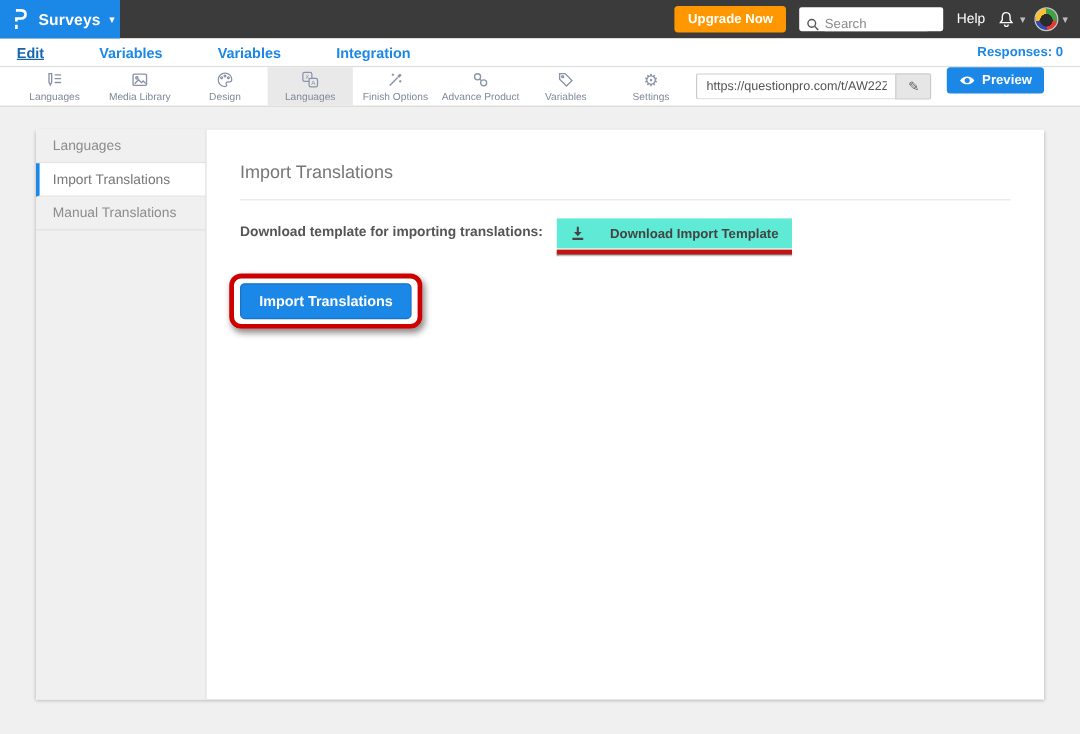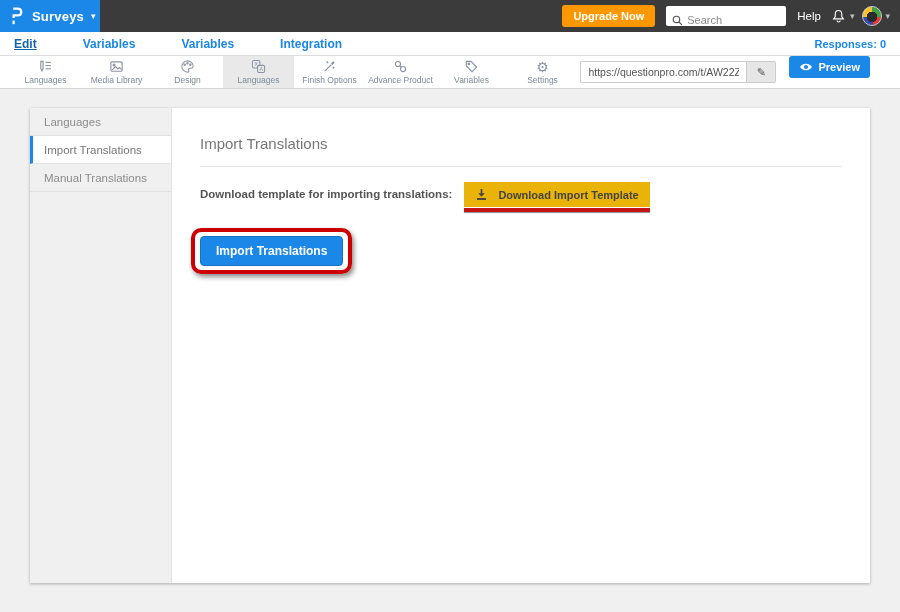--- a/index.html
+++ b/index.html
@@ -68,22 +68,22 @@
   .side-item { height:28px; line-height:28px; padding-left:14px; font-size:11.5px; color:#8C8C8C;
                border-bottom:1px solid #E2E2E2; cursor:pointer; }
   .side-item.active { background:#fff; color:#777; border-left:3px solid #1B87E6; padding-left:11px; }
 
   .main { flex:1; padding:20px 28px; }
   .page-title { font-size:15px; font-weight:400; color:#777; margin:7px 0 14px; }
   .divider { border:none; border-top:1px solid #E6E6E6; }
   .dl-row { margin-top:15px; display:flex; align-items:flex-start; gap:12px; }
   .dl-label { font-size:11.5px; font-weight:600; color:#555; padding-top:6px; }
   .dl-btn-wrap { display:inline-block; }
-  .dl-btn { background:#eab308; border:none; padding:6px 11px; display:flex; align-items:center;
-            gap:10px; font-size:11px; font-weight:600; color:#444; cursor:pointer;
+  .dl-btn { background:#5eead4; border:none; padding:6px 11px; display:flex; align-items:center;
+            gap:20px; font-size:11px; font-weight:600; color:#444; cursor:pointer;
             font-family:"Liberation Sans", sans-serif; }
   .red-underline { height:4px; background:#C21414; margin-top:1px;
                    box-shadow:0 1px 1px rgba(0,0,0,.45); }
   .instruction { margin-top:13px; font-size:11.5px; font-weight:600; color:#555; }
   .import-annotation { display:inline-block; margin-top:16px; margin-left:-9px;
                        border:4px solid #CC0000; border-radius:10px; padding:4px 5px;
                        box-shadow:2px 3px 5px rgba(0,0,0,.45); }
   .import-btn { background:#1B87E6; border:1px solid #1673C9; border-radius:4px; color:#fff;
                 font-size:12px; font-weight:700; padding:7px 15px; cursor:pointer;
                 font-family:"Liberation Sans", sans-serif; }

